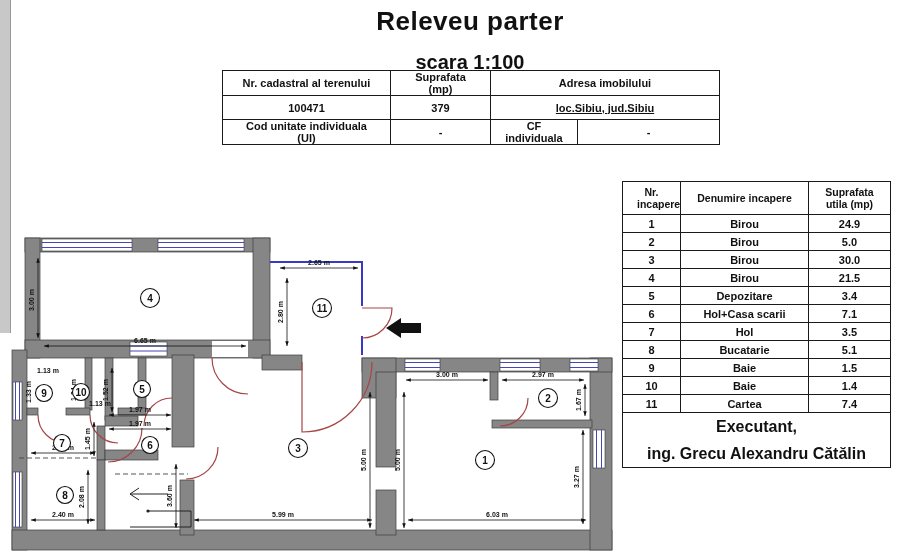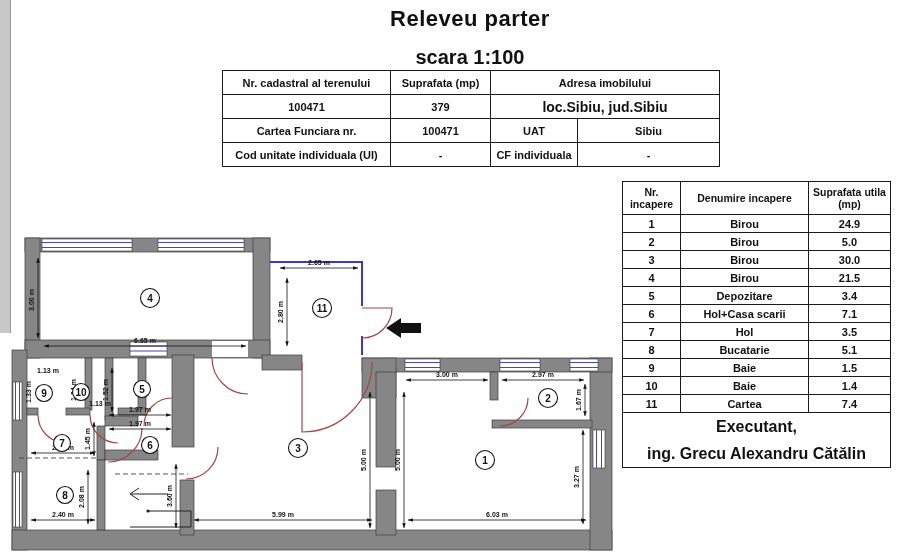--- a/index.html
+++ b/index.html
@@ -1,27 +1,27 @@
 <!DOCTYPE html>
 <html><head>
 <meta charset="utf-8">
 <style>
   html,body{margin:0;padding:0;}
   body{width:900px;height:555px;position:relative;background:#ffffff;
        font-family:"Liberation Sans",sans-serif;color:#111;overflow:hidden;}
   .edge-strip{position:absolute;left:0;top:222;width:10px;height:333px;background:#c8c8c8;border-right:1px solid #9a9a9a;}
   .title{position:absolute;left:270px;top:6px;width:400px;text-align:center;}
-  .title .l1{font-size:22px;font-weight:bold;letter-spacing:.5px;}
+  .title .l1{font-size:26px;font-weight:bold;letter-spacing:.5px;}
   .title .l2{font-size:20px;font-weight:bold;margin-top:14px;}
   table{border-collapse:collapse;table-layout:fixed;}
   td{border:1.5px solid #1a1a1a;text-align:center;vertical-align:middle;
-     font-weight:bold;overflow:hidden;padding:0 0;}
+     font-weight:bold;overflow:hidden;padding:0 14px;}
   .info-table{position:absolute;left:222px;top:70px;width:497px;}
   .info-table td{font-size:11px;height:23px;}
-  .info-table td.small{font-size:14px;}
+  .info-table td.small{font-size:11px;text-decoration:underline;}
   .room-table{position:absolute;left:622px;top:181px;width:268px;}
   .room-table td{font-size:11px;height:17px;}
   .room-table td.hdr{font-size:10.5px;line-height:1.15;height:32px;}
   .room-table td.exec{height:48px;font-size:16px;line-height:1.7;}
   .plan-wrap{position:absolute;left:8px;top:222px;width:612px;height:333px;}
   .dimt{font-size:7px;font-weight:700;fill:#111;}
   .roomnum{font-size:10px;font-weight:700;fill:#111;}
 </style>
 </head>
 <body>
@@ -43,26 +43,20 @@
   <tbody>
       <tr>
     <td>Nr. cadastral al terenului</td>
     <td>Suprafata (mp)</td>
     <td colspan="2">Adresa imobilului</td>
   </tr>
   <tr>
     <td>100471</td>
     <td>379</td>
     <td colspan="2" class="small">loc.Sibiu, jud.Sibiu</td>
-  </tr>
-  <tr>
-    <td>Cartea Funciara nr.</td>
-    <td>100471</td>
-    <td>UAT</td>
-    <td>Sibiu</td>
   </tr>
   <tr>
     <td>Cod unitate individuala (UI)</td>
     <td>-</td>
     <td>CF individuala</td>
     <td>-</td>
   </tr>
 </tbody>
   </table>
 

